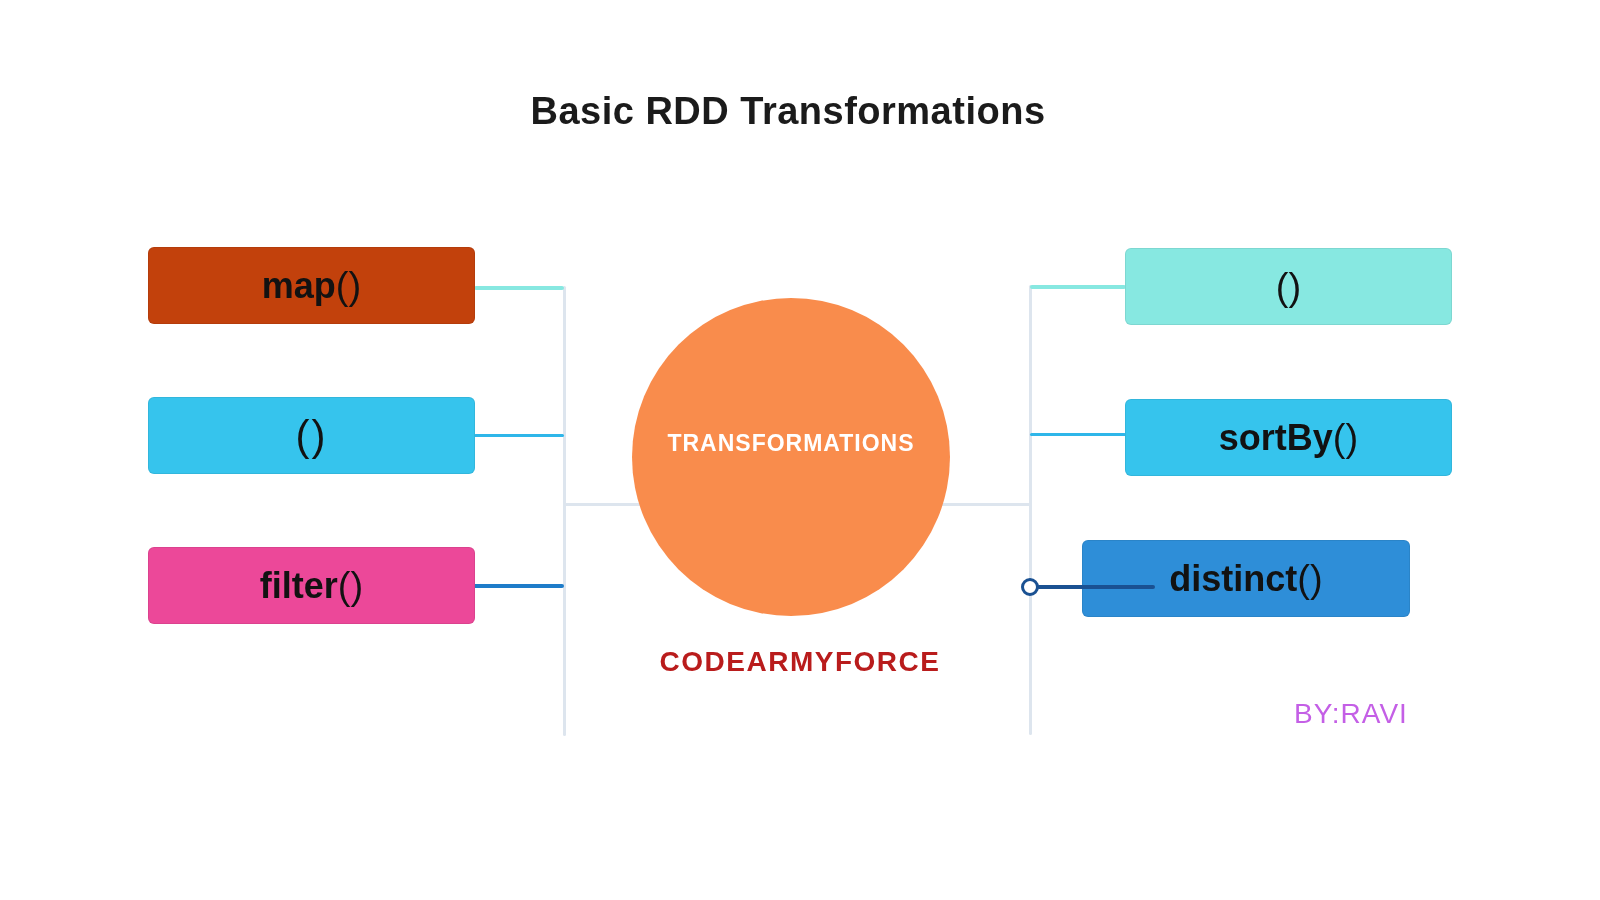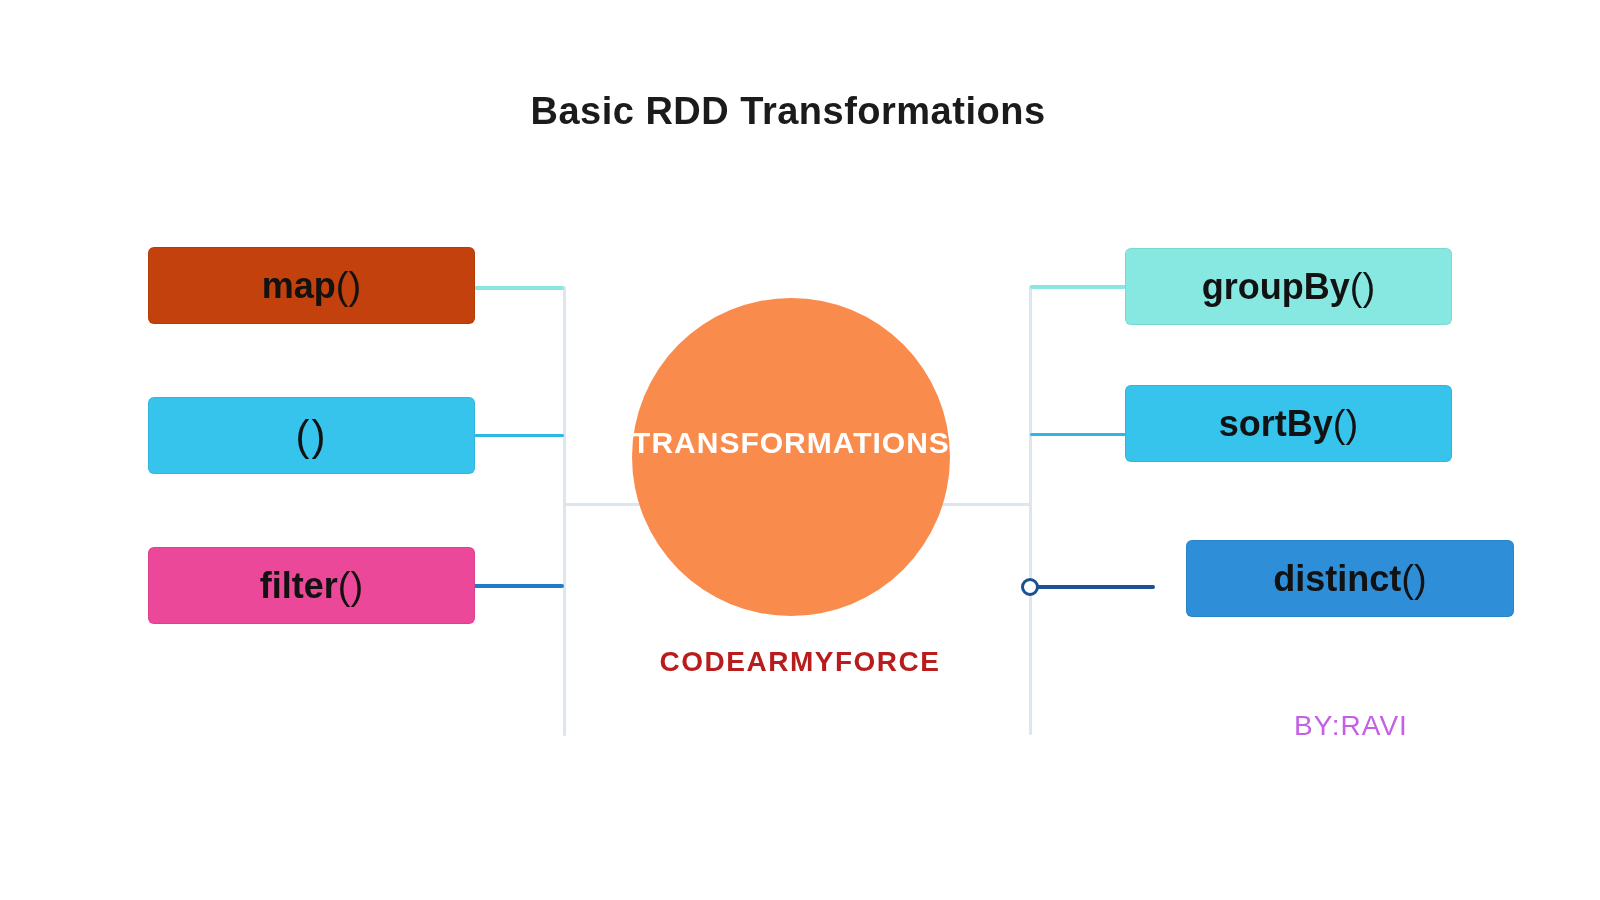--- a/index.html
+++ b/index.html
@@ -68,21 +68,21 @@
     top: 298px;
     width: 318px;
     height: 318px;
     border-radius: 50%;
     display: flex;
     align-items: center;
     justify-content: center;
   }
   .center-circle .circle-label {
     transform: translateY(-14px);
-    font-size: 30px;
+    font-size: 23px;
     font-weight: 700;
     letter-spacing: 1px;
     color: #ffffff;
     white-space: nowrap;
   }
 
   
   .node {
     position: absolute;
     z-index: 3;
@@ -98,22 +98,22 @@
     white-space: nowrap;
   }
   .node .node-label  { font-weight: 700; }
   .node .node-parens { font-weight: 400; font-size: 1.06em; }
   .node-map      { left: 148px;  top: 247px; }
   .node-flatmap  { left: 148px;  top: 397px; }
   .node-flatmap .node-label,
   .node-flatmap .node-parens { font-weight: 400; font-size: 42px; letter-spacing: 2px; }
   .node-filter   { left: 148px;  top: 547px; }
   .node-groupby  { left: 1125px; top: 248px; }
-  .node-sortby   { left: 1125px; top: 385px; }
-  .node-distinct { left: 1186px; top: 540px; width: 328px; }
+  .node-sortby   { left: 1125px; top: 399px; }
+  .node-distinct { left: 1082px; top: 540px; width: 328px; }
 
   
   .brand {
     position: absolute;
     top: 646px;
     left: 0;
     width: 1600px;
     text-align: center;
     font-size: 28px;
     font-weight: 700;
@@ -157,28 +157,27 @@
   </div>
   <div class="node node-flatmap" style="background: rgb(54, 196, 237);">
       <span class="node-parens">()</span>
   </div>
   <div class="node node-filter" style="background: #ec4899;">
     <span class="node-label">filter</span>
       <span class="node-parens">()</span>
   </div>
 
   <div class="node node-groupby" style="background: rgb(135, 232, 225);">
-    <span class="node-label">groupBy</span>
       <span class="node-parens">()</span>
   </div>
   <div class="node node-sortby" style="background: rgb(54, 196, 237);">
     <span class="node-label">sortBy</span>
       <span class="node-parens">()</span>
   </div>
   <div class="node node-distinct" style="background: rgb(46, 142, 216);">
     <span class="node-label">distinct</span>
       <span class="node-parens">()</span>
   </div>
 
   <div class="brand" style="color: #b91c1c;">CODEARMYFORCE</div>
-  <div class="credit" style="color: rgb(196, 95, 230); margin-top: 12px;">BY:RAVI</div>
+  <div class="credit" style="color: rgb(196, 95, 230);">BY:RAVI</div>
 
 </div>
 
 </body></html>

